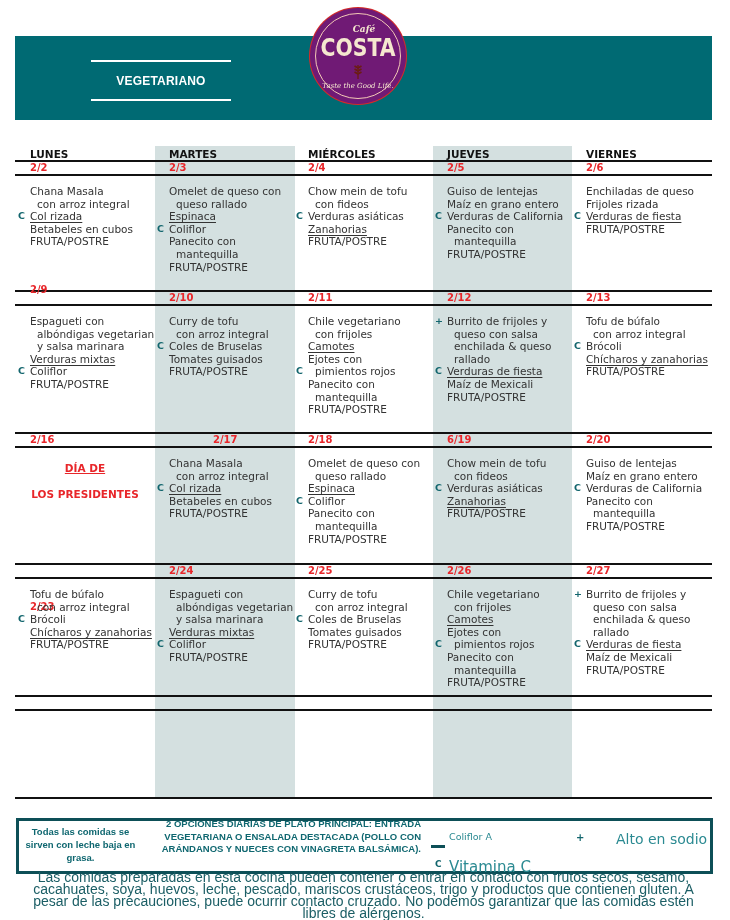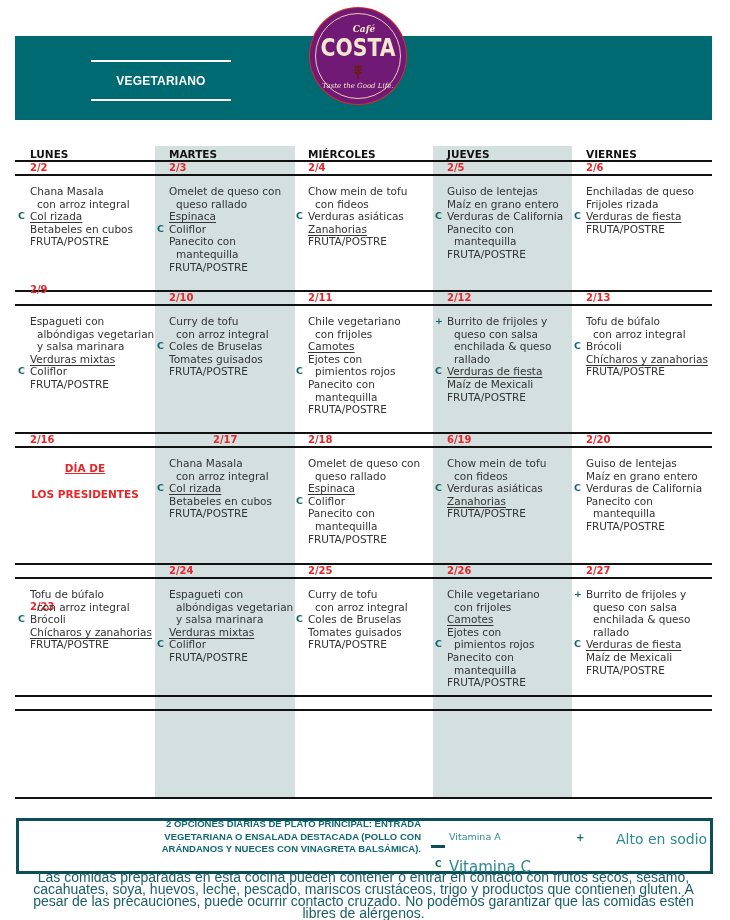--- a/index.html
+++ b/index.html
@@ -269,22 +269,23 @@
     <div class="cell" style="left: 169px; top: 712px; width: 124px; overflow: hidden; padding-left: 12px; margin-left: -12px;"></div>
     <div class="date" style="left: 308px; top: 697px;"></div>
     <div class="cell" style="left: 308px; top: 712px; width: 124px; overflow: hidden; padding-left: 12px; margin-left: -12px;"></div>
     <div class="date" style="left: 447px; top: 697px;"></div>
     <div class="cell" style="left: 447px; top: 712px; width: 124px; overflow: hidden; padding-left: 12px; margin-left: -12px;"></div>
     <div class="date" style="left: 586px; top: 697px;"></div>
     <div class="cell" style="left: 586px; top: 712px; width: 124px; overflow: hidden; padding-left: 12px; margin-left: -12px;"></div>
   </div>
 
 <div class="legend">
+  <div class="leg-milk">Todas las comidas se sirven con leche baja en grasa.</div>
   <div class="leg-opts">2 OPCIONES DIARIAS DE PLATO PRINCIPAL: ENTRADA VEGETARIANA O ENSALADA DESTACADA (POLLO CON ARÁNDANOS Y NUECES CON VINAGRETA BALSÁMICA).</div>
   <div class="leg-vita-bar"></div>
-  <div class="leg-vita">Vitamina A</div>
+  <div class="leg-vita">Coliflor A</div>
   <div class="leg-vitc-mark">C</div>
   <div class="leg-vitc">Vitamina C</div>
   <div class="leg-sodium-mark">+</div>
   <div class="leg-sodium">Alto en sodio</div>
 </div>
 
 <div class="disclaimer">Las comidas preparadas en esta cocina pueden contener o entrar en contacto con frutos secos, sésamo, cacahuates, soya, huevos, leche, pescado, mariscos crustáceos, trigo y productos que contienen gluten. A pesar de las precauciones, puede ocurrir contacto cruzado. No podemos garantizar que las comidas estén libres de alérgenos.</div>
 
 </body></html>

